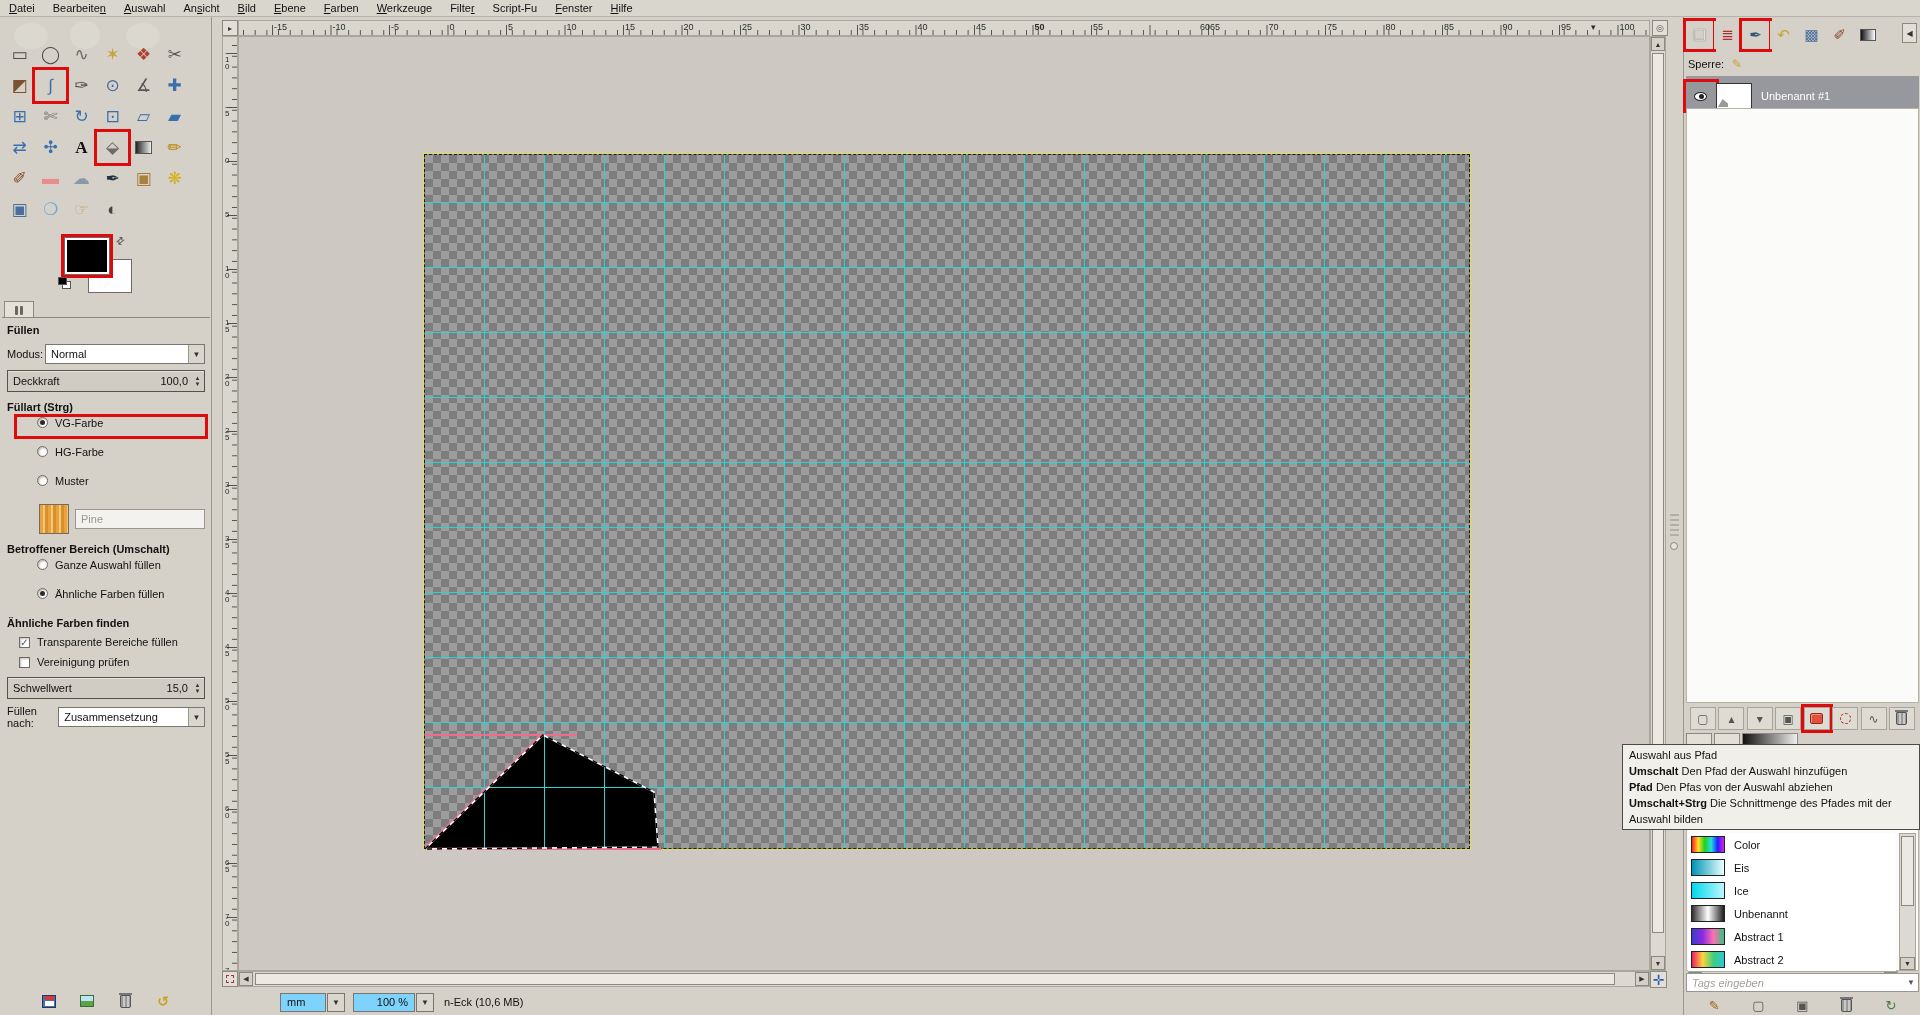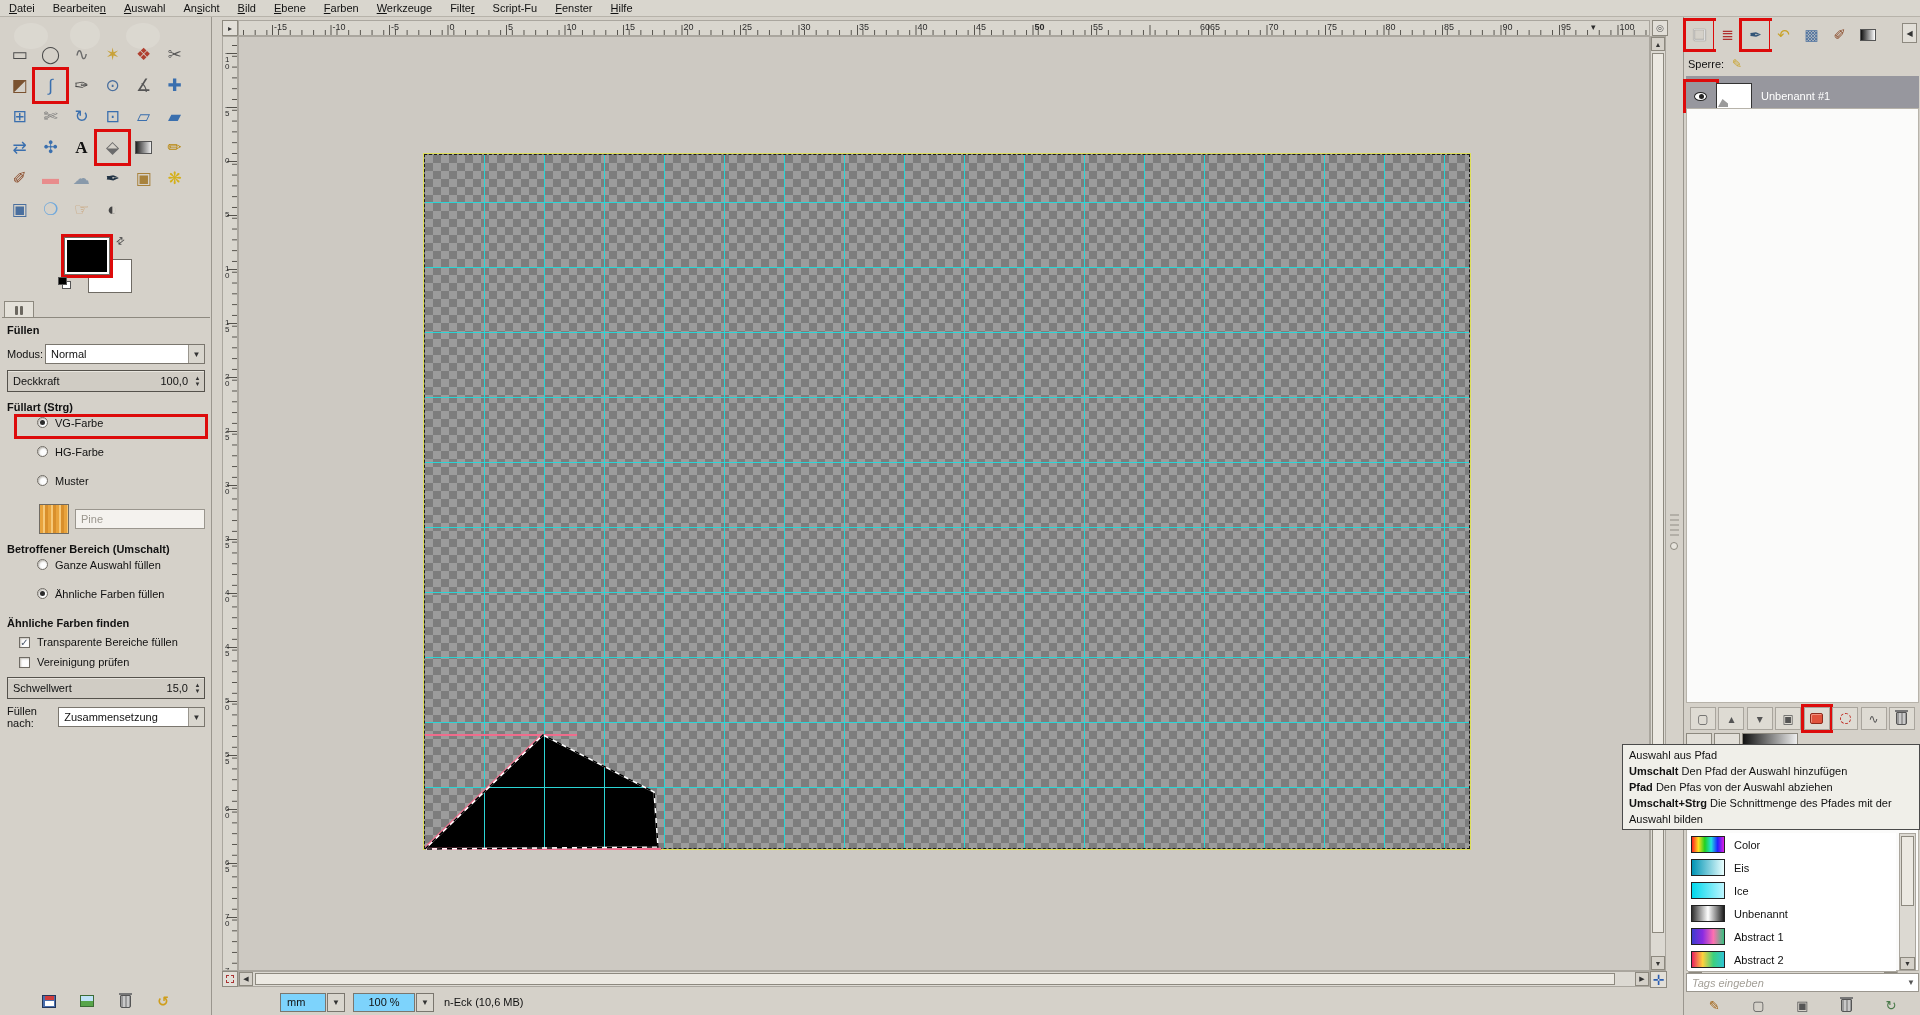--- a/index.html
+++ b/index.html
@@ -413,21 +413,21 @@
     <div class="navcross">✛</div>
 
     <div class="statusbar">
       <span class="sb-combo unit" style="width:46px;">
         <span class="val" style="flex:1;">mm</span>
       </span>
       <span class="sb-combo" style="width:18px;margin-left:1px;">
           <span class="btn" style="width:100%;border:none;">▼</span>
         </span>
       <span class="sb-combo" style="width:62px;margin-left:8px;">
-        <span class="val" style="flex:1;text-align:center;">100 %</span>
+        <span class="val" style="flex:1;text-align:right;">100 %</span>
       </span>
       <span class="sb-combo" style="width:18px;margin-left:1px;">
           <span class="btn" style="width:100%;border:none;">▼</span>
         </span>
       <span class="status-text">n-Eck (10,6 MB)</span>
     </div>
   </div>
 
   <div class="right-dock">
     <div class="dock-tabs" id="dock-tabs">

